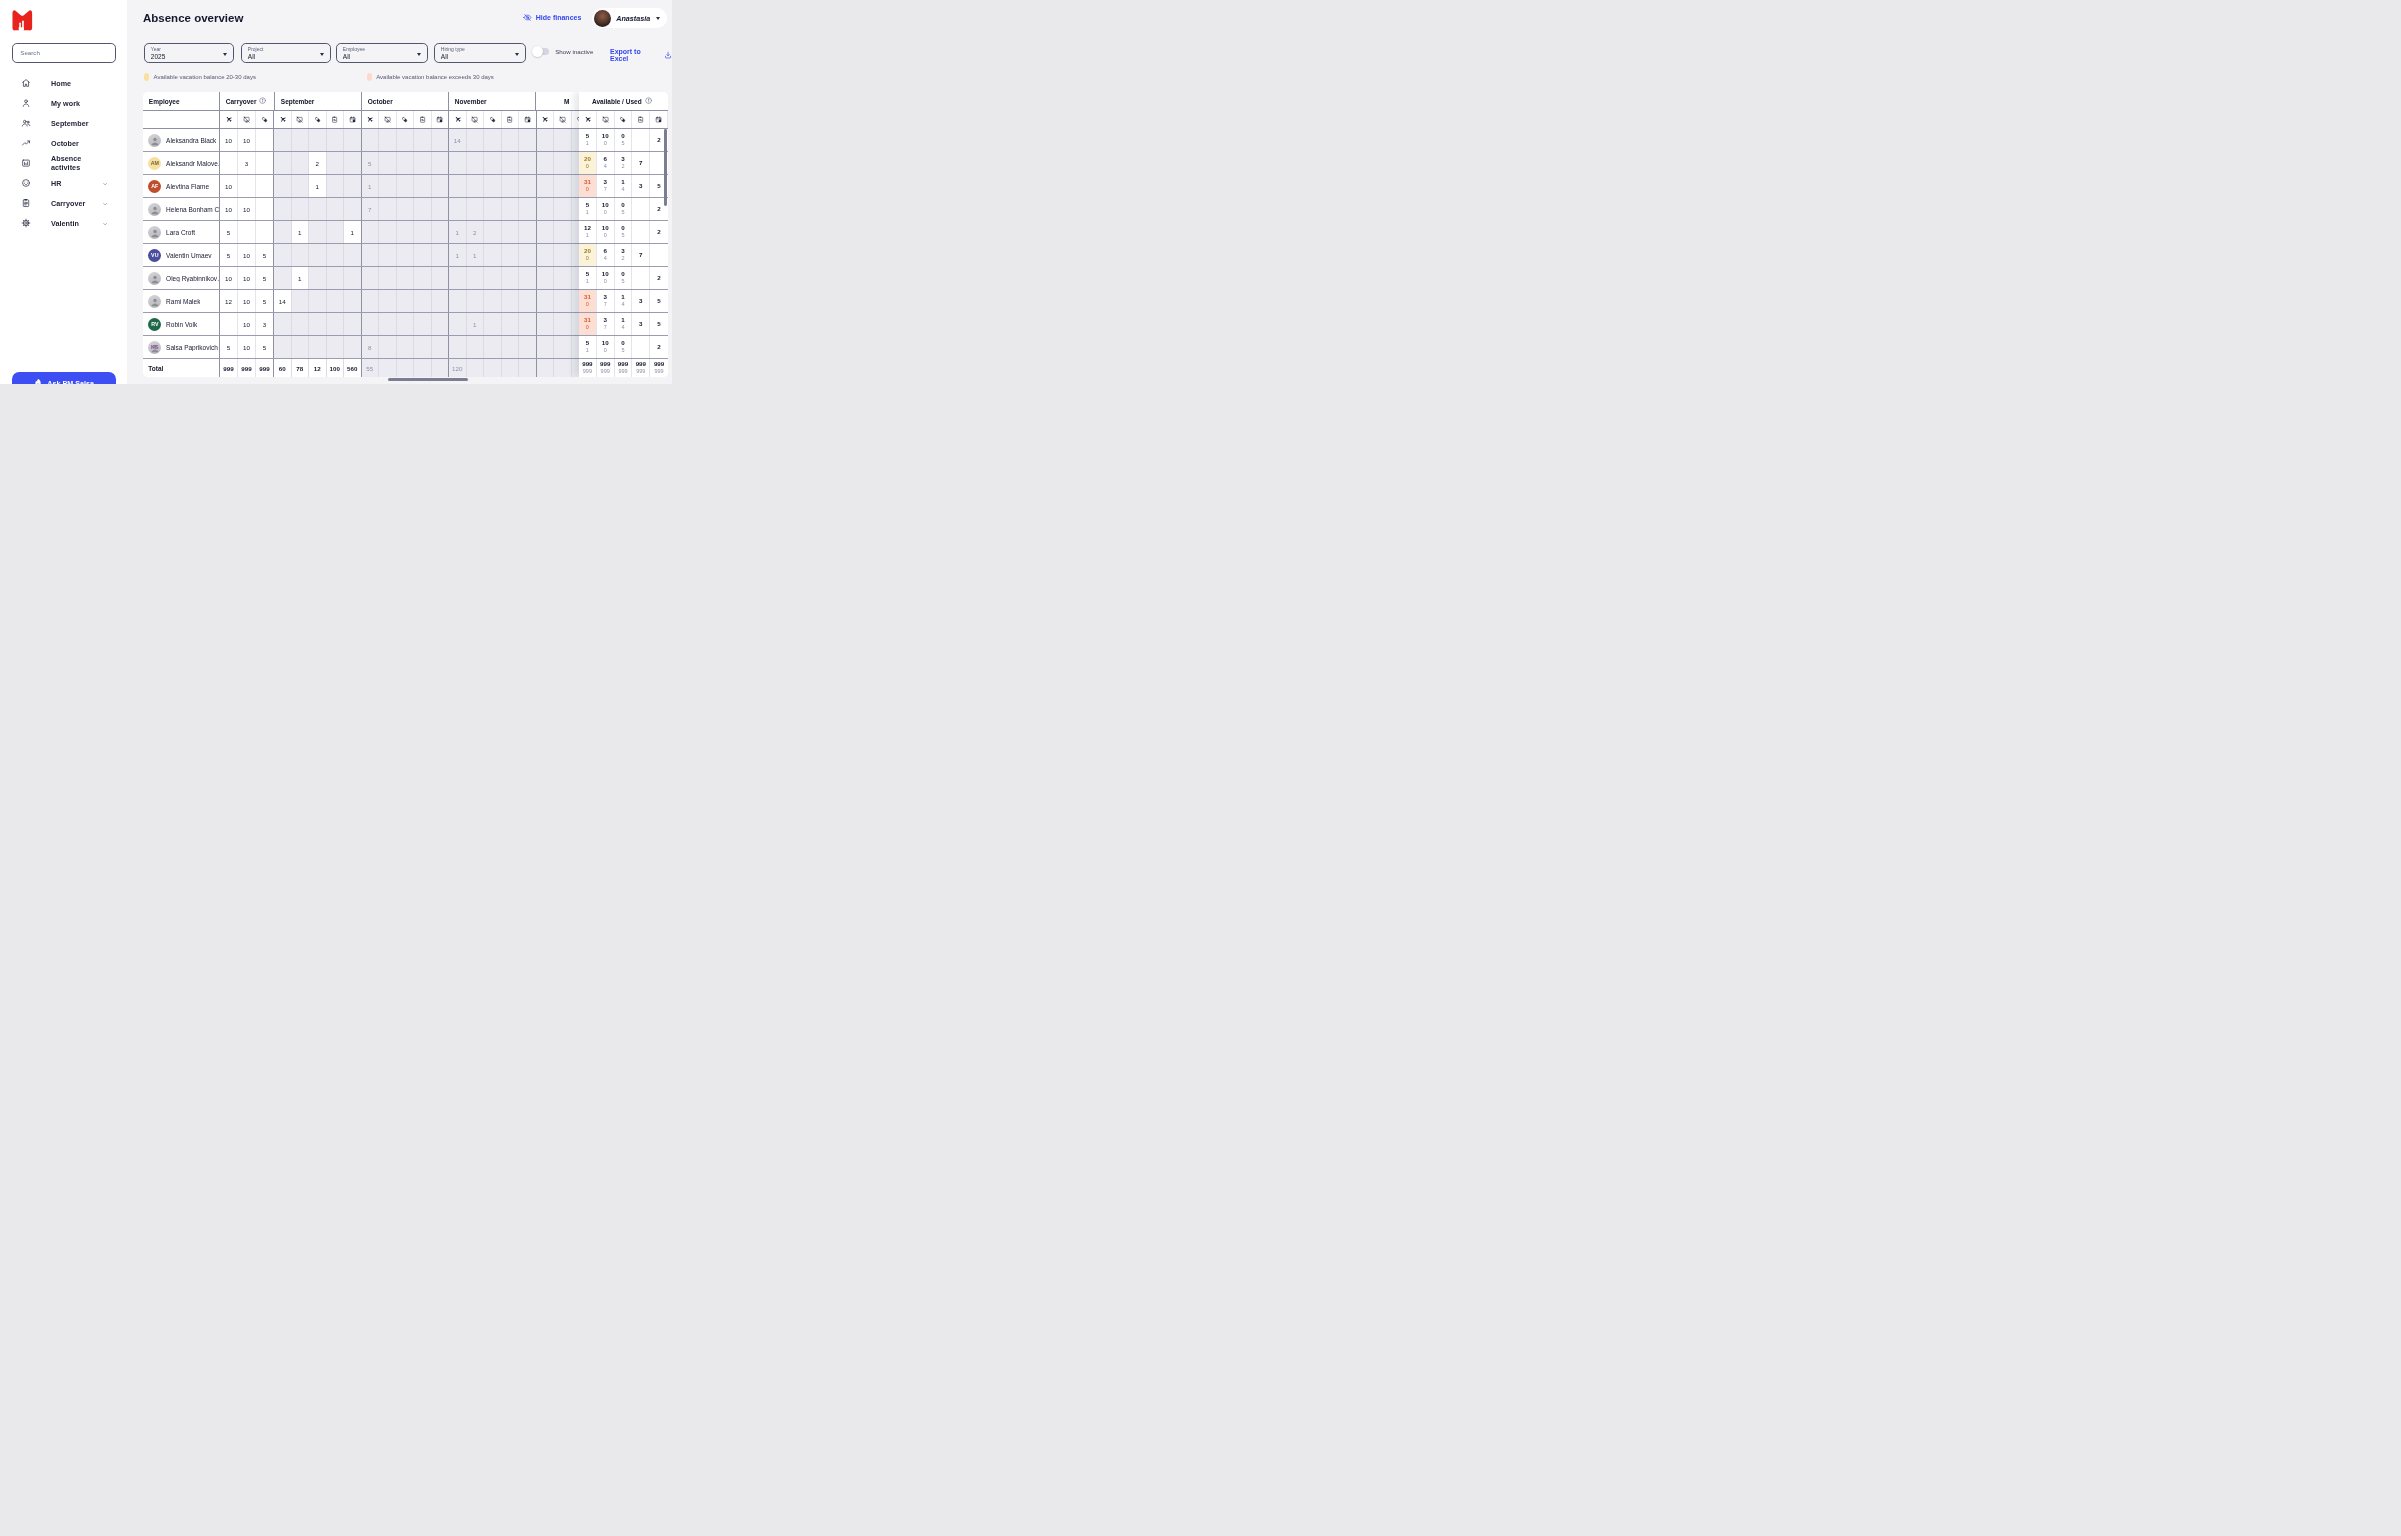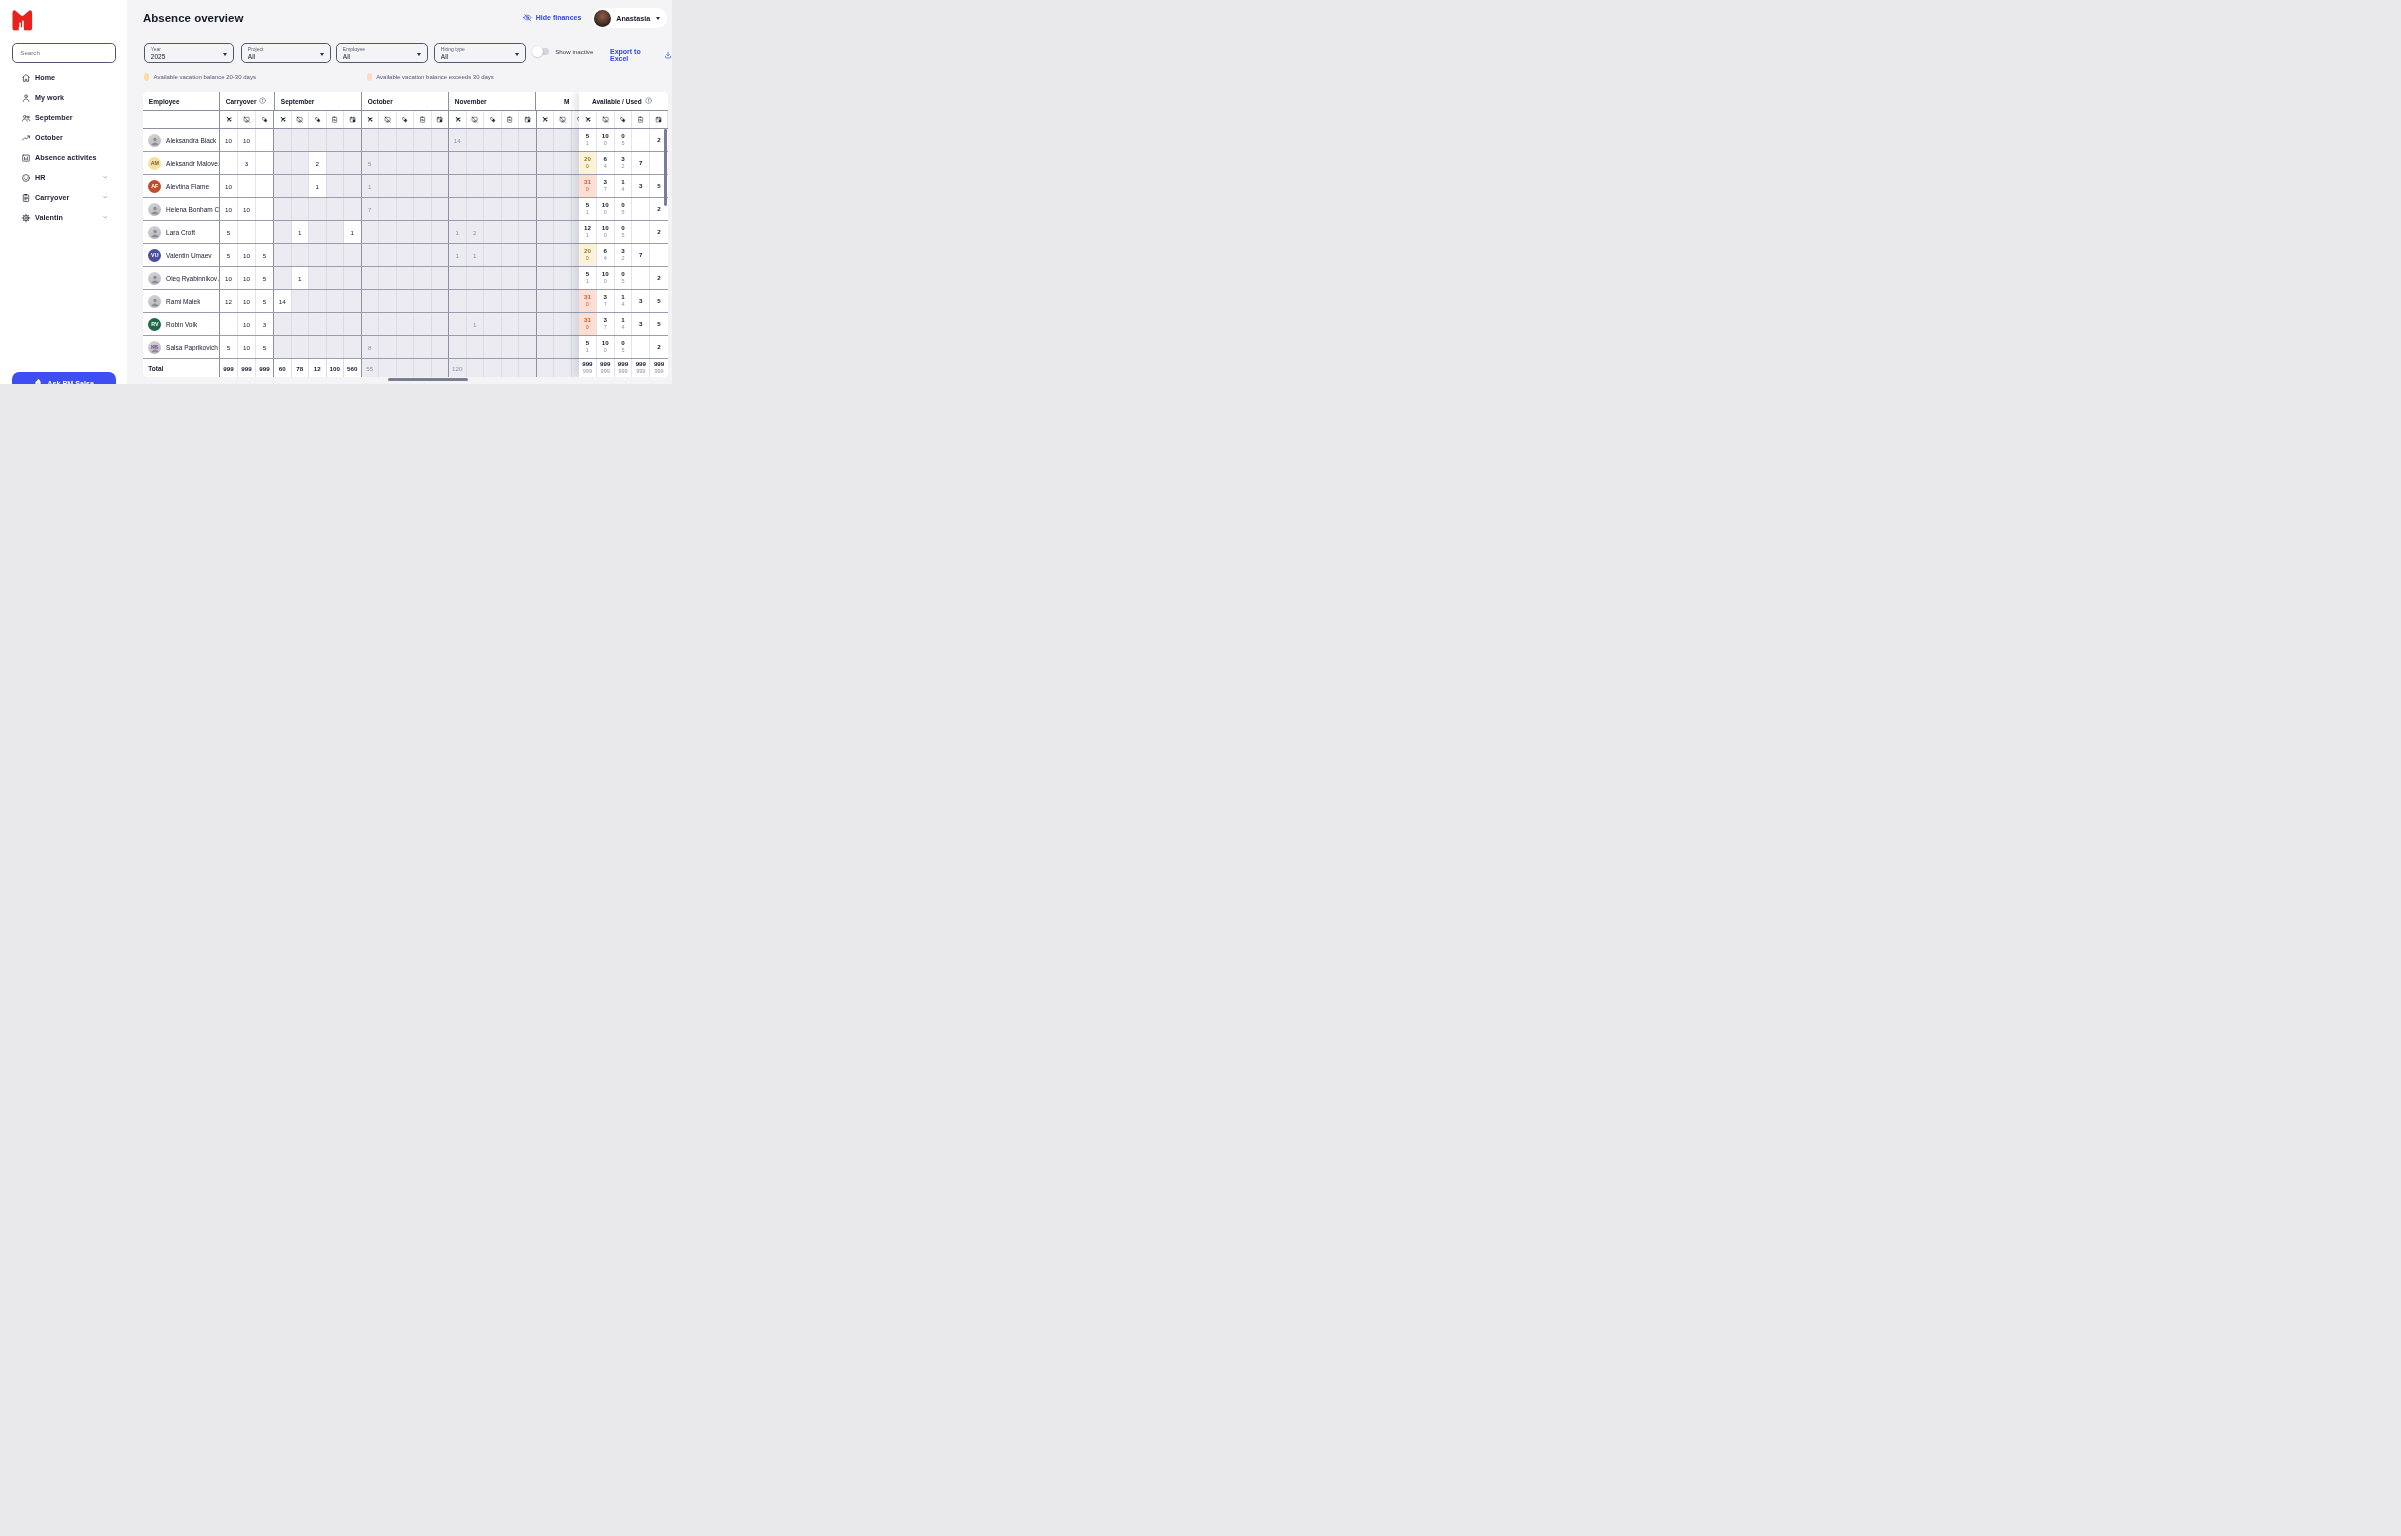--- a/index.html
+++ b/index.html
@@ -8,37 +8,37 @@
        font-family:"Liberation Sans","DejaVu Sans",sans-serif;color:#17192e;}
   
   .sidebar{position:absolute;left:0;top:0;bottom:0;width:127px;background:#fff;z-index:5;}
   .logo{position:absolute;left:11px;top:7.7px;width:22.6px;height:23.5px;}
   .searchbox{position:absolute;left:11.5px;top:43px;width:104px;height:19.7px;border:0.7px solid #53566f;
              border-radius:4.8px;display:flex;align-items:center;padding:0 5.8px;background:#fff;}
   .searchbox input{border:none;outline:none;flex:1;font-size:6.2px;color:#3a3c52;background:transparent;
                    font-family:inherit;}
   .searchbox input::placeholder{color:#6e7188;}
   .nav{position:absolute;left:0;top:73px;right:0;}
-  .nav-item{height:20px;display:flex;align-items:flex-start;padding:0 19px 0 20.7px;cursor:pointer;}
+  .nav-item{height:20px;display:flex;align-items:center;padding:0 19px 0 20.7px;cursor:pointer;gap:16px;}
   .nav-item .nico{width:10px;height:10px;flex:0 0 10px;color:#272a41;}
   .nav-item .nlabel{margin-left:4.3px;font-size:7.2px;font-weight:700;color:#23253a;letter-spacing:0.05px;}
   .nav-item .chev{margin-left:auto;width:6.2px;height:6.2px;color:#3c3e55;}
   .agent-btn{position:absolute;left:11.5px;top:372px;width:104px;height:22px;border:none;border-radius:7.2px;
              background:#3d4ef2;color:#fff;display:flex;align-items:center;justify-content:center;gap:4.3px;
              font-size:7.2px;font-weight:700;font-family:inherit;cursor:pointer;}
   
   .page-title{position:absolute;left:143px;top:11.5px;font-size:11.5px;font-weight:700;color:#15172b;}
   .hide-fin{position:absolute;left:523px;top:13.4px;display:flex;align-items:center;gap:3.8px;cursor:pointer;}
   .hide-fin .hf-label{color:#3347f0;font-size:7px;font-weight:600;}
   .hide-fin svg{width:9px;height:9px;color:#3347f0;}
   .user-pill{position:absolute;left:592px;top:7.7px;width:75px;height:20.7px;background:#fff;border-radius:10.6px;
              display:flex;align-items:center;padding:0 6.7px 0 2.4px;cursor:pointer;}
   .user-avatar{width:17px;height:17px;border-radius:50%;
        background:radial-gradient(circle at 50% 36%,#8a5d49 0%,#5d3c30 42%,#241a18 78%);}
-  .user-name{margin-left:4.8px;font-size:7.2px;font-weight:700;color:#15172b;}
+  .user-name{margin-left:4.8px;font-size:7.2px;font-weight:700;color:#15172b;font-style:italic;}
   .tri{width:0;height:0;border-left:2.4px solid transparent;border-right:2.4px solid transparent;
        border-top:3.4px solid #2b2d45;}
   .user-pill .tri{margin-left:auto;}
   
   .filter{position:absolute;top:43px;height:20px;border:0.7px solid #53566f;border-radius:4.8px;
           padding:2.4px 5.8px 0 5.8px;cursor:pointer;}
   .filter .flabel{font-size:5px;color:#5b5e77;}
   .filter .fvalue{font-size:6.5px;color:#15172a;margin-top:0.5px;}
   .filter .tri{position:absolute;right:5.8px;top:8.6px;}
   .toggle-wrap{position:absolute;left:534px;top:48px;display:flex;align-items:center;cursor:pointer;}

